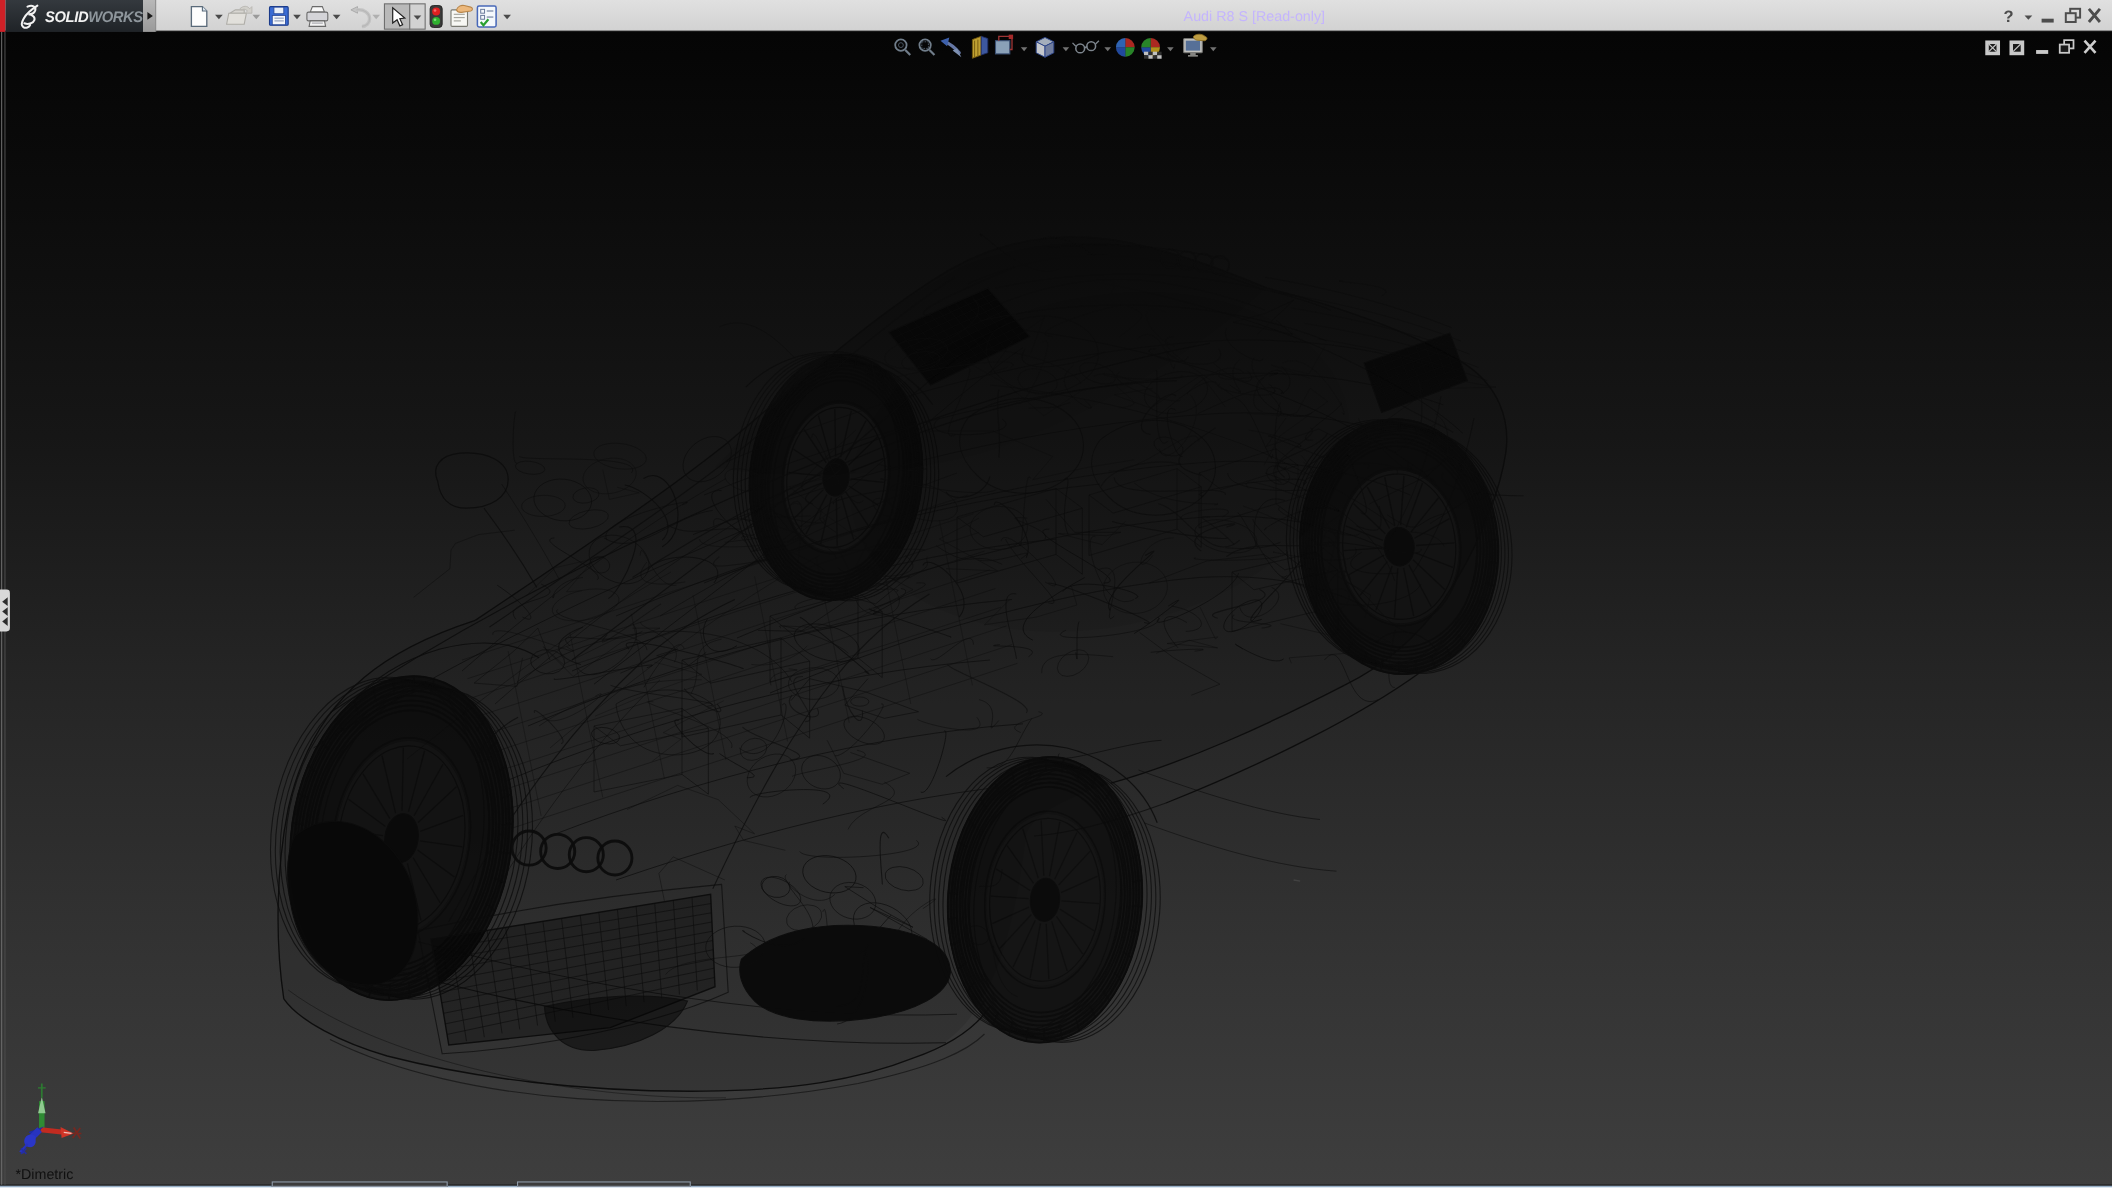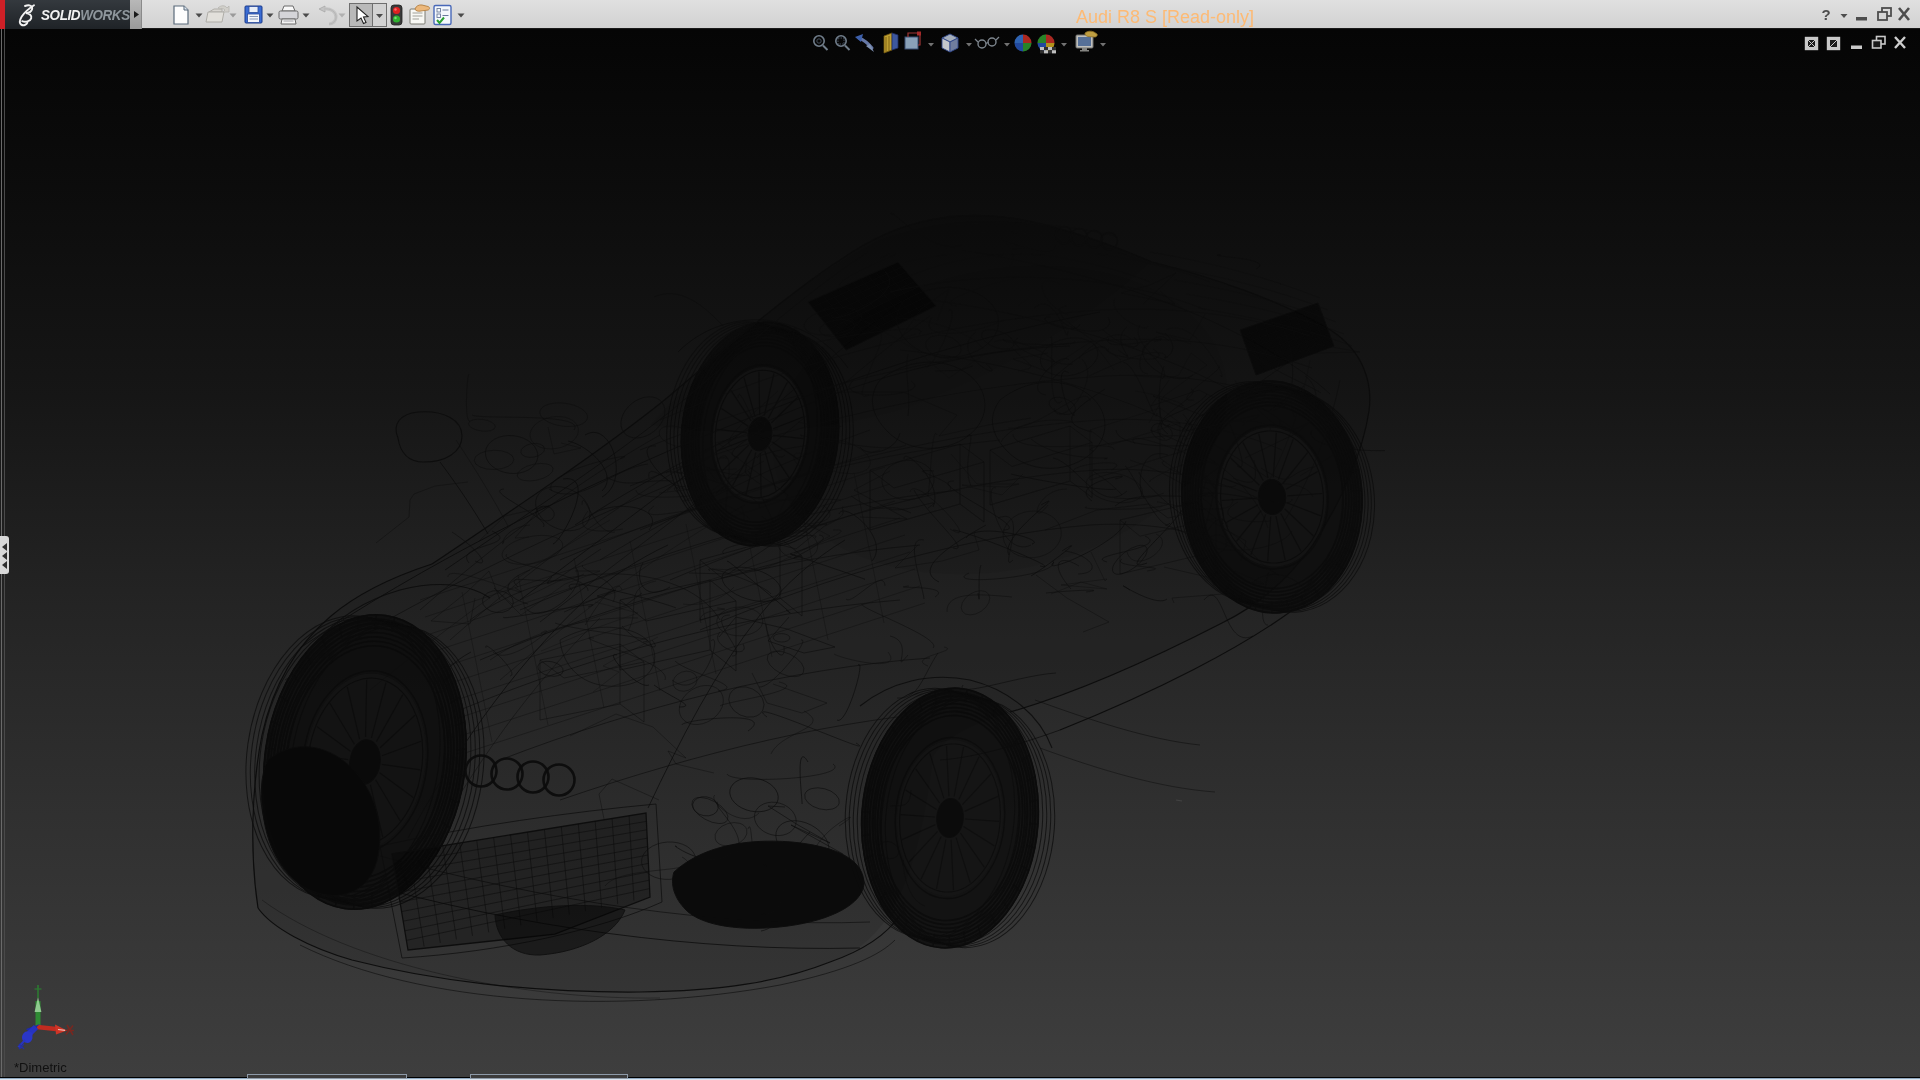--- a/index.html
+++ b/index.html
@@ -10,21 +10,21 @@
             background:linear-gradient(#34393e,#1f2327); }
   .swarrow { position:absolute; left:130px; top:0; width:12px; height:29px;
               background:linear-gradient(#b8b8b8,#9a9a9a); border-right:1px solid #8a8a8a; box-sizing:border-box; }
   .viewport { position:absolute; left:0; top:29px; width:1920px; height:1048px;
                background:linear-gradient(#050505, #0c0c0c 15%, #161616 35%, #242424 55%, #303030 75%, #3e3e3e); }
   .lefttab { position:absolute; left:0px; top:536px; width:9px; height:38px; background:#d8d8d8;
               border-radius:0 3px 3px 0; z-index:5; }
   .statusbar { position:absolute; left:0; top:1078px; width:1920px; height:2px; background:#dce6f0; border-top:1px solid #90a8c0; box-sizing:border-box; }
   .sbox { position:absolute; top:1074px; height:5px; background:#3c3c3c; border:1px solid #8e9aa8; box-sizing:border-box; }
   svg { position:absolute; left:0; top:0; }
-  .title { position:absolute; top:7px; left:1076px; font-size:18px; color:#fdba74; }
+  .title { position:absolute; top:7px; left:1076px; font-size:13px; color:#c4b5fd; }
   .dimetric { position:absolute; top:1060px; left:14px; font-size:13px; color:#101010; }
   .swtext { position:absolute; left:41px; top:7px; font-size:14px; font-style:italic; font-weight:bold;
              color:#f2f2f2; letter-spacing:-0.4px; transform:scaleX(0.96); transform-origin:left; }
   .swtext span { color:#8e969c; }
   .vline1 { position:absolute; left:1px; top:29px; width:1px; height:1048px; background:#6a6a6a; }
   .vline2 { position:absolute; left:4px; top:29px; width:1px; height:1048px; background:#4a4a4a; }
 </style></head>
 <body>
 <div class="viewport"></div>
 <svg width="1920" height="1080" viewBox="0 0 1920 1080">

